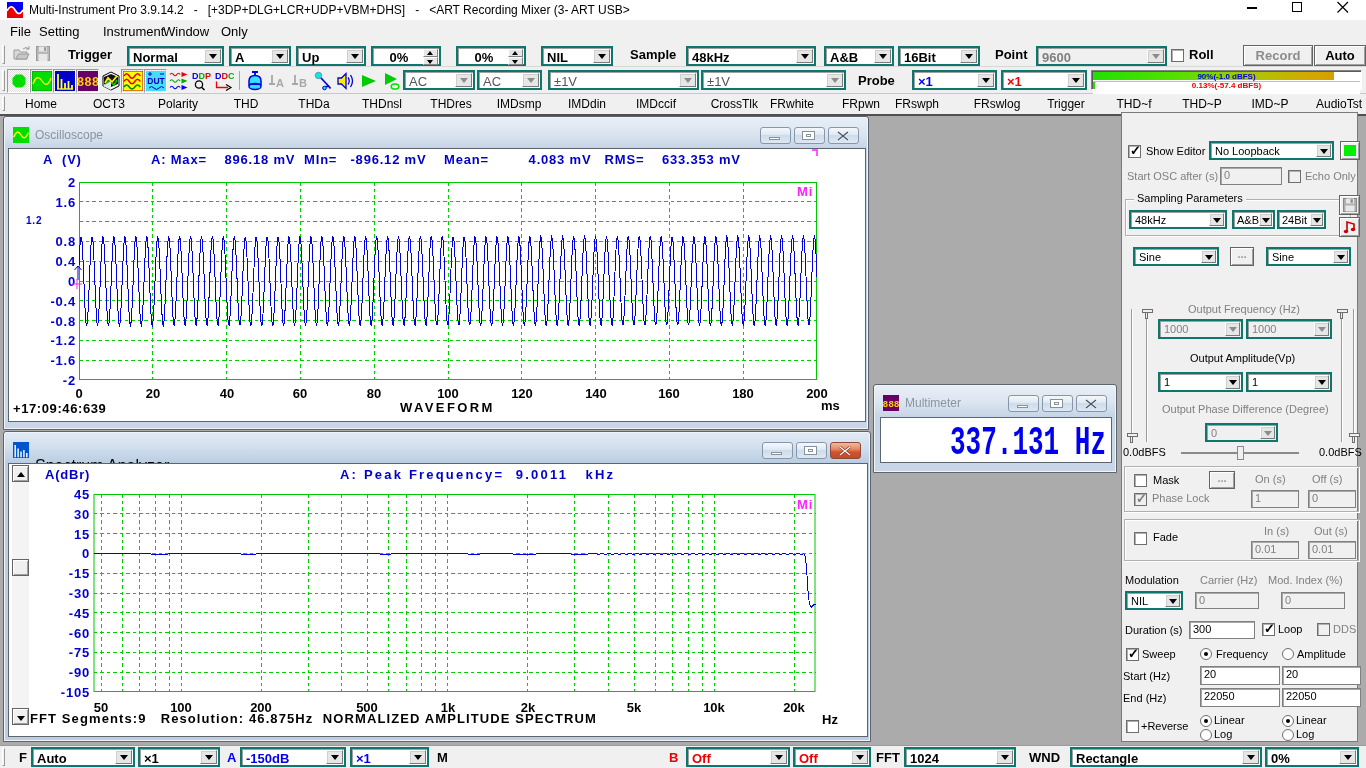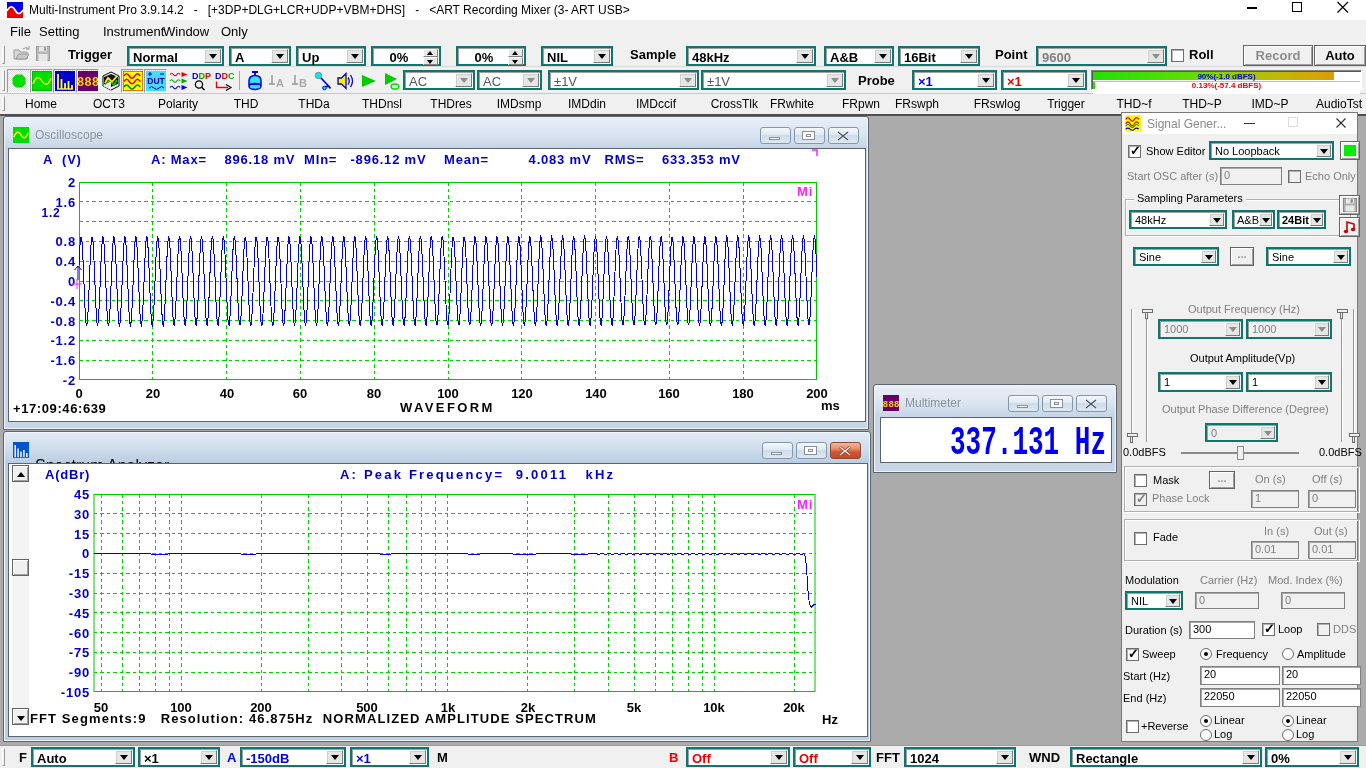--- a/index.html
+++ b/index.html
@@ -356,21 +356,21 @@
     <line x1="295.2" y1="0" x2="295.2" y2="198" class="gd"></line>
     <line x1="369.0" y1="0" x2="369.0" y2="198" class="gd"></line>
     <line x1="442.8" y1="0" x2="442.8" y2="198" class="gd"></line>
     <line x1="516.6" y1="0" x2="516.6" y2="198" class="gd"></line>
     <line x1="590.4" y1="0" x2="590.4" y2="198" class="gd"></line>
     <line x1="664.2" y1="0" x2="664.2" y2="198" class="gd"></line>
     <path d="M0.0,83.8 L0.5,72.6 L1.0,63.6 L1.5,57.5 L2.0,54.8 L2.5,55.6 L3.0,60.0 L3.5,67.6 L4.0,77.7 L4.5,89.5 L5.0,102.1 L5.5,114.5 L6.0,125.6 L6.5,134.6 L7.0,140.6 L7.5,143.2 L8.0,142.3 L8.5,137.8 L9.0,130.2 L9.5,120.0 L10.0,108.2 L10.5,95.5 L11.0,83.2 L11.5,72.1 L12.0,63.3 L12.5,57.3 L13.0,54.7 L13.5,55.8 L14.0,60.3 L14.5,68.0 L15.0,78.3 L15.5,90.2 L16.0,102.8 L16.5,115.1 L17.0,126.1 L17.5,134.9 L18.0,140.8 L18.4,143.3 L18.9,142.2 L19.4,137.5 L19.9,129.7 L20.4,119.5 L20.9,107.5 L21.4,94.9 L21.9,82.6 L22.4,71.6 L22.9,62.9 L23.4,57.1 L23.9,54.7 L24.4,55.9 L24.9,60.6 L25.4,68.5 L25.9,78.8 L26.4,90.8 L26.9,103.4 L27.4,115.7 L27.9,126.6 L28.4,135.3 L28.9,141.0 L29.4,143.3 L29.9,142.0 L30.4,137.2 L30.9,129.3 L31.4,118.9 L31.9,106.9 L32.4,94.2 L32.9,82.0 L33.4,71.1 L33.9,62.5 L34.4,56.9 L34.9,54.7 L35.4,56.1 L35.9,61.0 L36.4,69.0 L36.9,79.4 L37.4,91.4 L37.9,104.1 L38.4,116.3 L38.9,127.2 L39.4,135.7 L39.9,141.2 L40.4,143.3 L40.9,141.8 L41.4,136.9 L41.9,128.8 L42.4,118.3 L42.9,106.2 L43.4,93.6 L43.9,81.4 L44.4,70.6 L44.9,62.1 L45.4,56.7 L45.9,54.7 L46.4,56.2 L46.9,61.3 L47.4,69.5 L47.9,80.0 L48.4,92.1 L48.9,104.7 L49.4,116.9 L49.9,127.7 L50.4,136.0 L50.9,141.4 L51.4,143.3 L51.9,141.7 L52.4,136.5 L52.9,128.3 L53.4,117.7 L53.9,105.6 L54.4,92.9 L54.9,80.8 L55.4,70.1 L55.8,61.8 L56.3,56.5 L56.8,54.6 L57.3,56.4 L57.8,61.7 L58.3,69.9 L58.8,80.6 L59.3,92.7 L59.8,105.4 L60.3,117.5 L60.8,128.1 L61.3,136.4 L61.8,141.6 L62.3,143.4 L62.8,141.5 L63.3,136.2 L63.8,127.8 L64.3,117.1 L64.8,104.9 L65.3,92.3 L65.8,80.2 L66.3,69.6 L66.8,61.4 L67.3,56.3 L67.8,54.7 L68.3,56.6 L68.8,62.0 L69.3,70.4 L69.8,81.2 L70.3,93.4 L70.8,106.0 L71.3,118.1 L71.8,128.6 L72.3,136.7 L72.8,141.8 L73.3,143.3 L73.8,141.3 L74.3,135.8 L74.8,127.3 L75.3,116.5 L75.8,104.3 L76.3,91.6 L76.8,79.6 L77.3,69.1 L77.8,61.1 L78.3,56.1 L78.8,54.7 L79.3,56.8 L79.8,62.4 L80.3,70.9 L80.8,81.8 L81.3,94.0 L81.8,106.7 L82.3,118.7 L82.8,129.1 L83.3,137.1 L83.8,142.0 L84.3,143.3 L84.8,141.1 L85.3,135.4 L85.8,126.8 L86.3,115.9 L86.8,103.6 L87.3,91.0 L87.8,79.0 L88.3,68.6 L88.8,60.7 L89.3,56.0 L89.8,54.7 L90.3,57.0 L90.8,62.8 L91.3,71.5 L91.8,82.4 L92.2,94.7 L92.7,107.3 L93.2,119.3 L93.7,129.6 L94.2,137.4 L94.7,142.1 L95.2,143.3 L95.7,140.9 L96.2,135.1 L96.7,126.3 L97.2,115.3 L97.7,103.0 L98.2,90.4 L98.7,78.4 L99.2,68.2 L99.7,60.4 L100.2,55.8 L100.7,54.7 L101.2,57.2 L101.7,63.1 L102.2,72.0 L102.7,83.0 L103.2,95.3 L103.7,108.0 L104.2,119.9 L104.7,130.1 L105.2,137.7 L105.7,142.3 L106.2,143.3 L106.7,140.7 L107.2,134.7 L107.7,125.8 L108.2,114.7 L108.7,102.4 L109.2,89.7 L109.7,77.9 L110.2,67.7 L110.7,60.1 L111.2,55.7 L111.7,54.8 L112.2,57.5 L112.7,63.5 L113.2,72.5 L113.7,83.6 L114.2,96.0 L114.7,108.6 L115.2,120.4 L115.7,130.5 L116.2,138.0 L116.7,142.4 L117.2,143.2 L117.7,140.4 L118.2,134.3 L118.7,125.3 L119.2,114.1 L119.7,101.7 L120.2,89.1 L120.7,77.3 L121.2,67.3 L121.7,59.8 L122.2,55.5 L122.7,54.8 L123.2,57.7 L123.7,63.9 L124.2,73.0 L124.7,84.2 L125.2,96.6 L125.7,109.2 L126.2,121.0 L126.7,131.0 L127.2,138.4 L127.7,142.5 L128.2,143.2 L128.7,140.2 L129.2,133.9 L129.6,124.7 L130.1,113.5 L130.6,101.1 L131.1,88.5 L131.6,76.7 L132.1,66.8 L132.6,59.5 L133.1,55.4 L133.6,54.9 L134.1,57.9 L134.6,64.3 L135.1,73.5 L135.6,84.8 L136.1,97.3 L136.6,109.9 L137.1,121.6 L137.6,131.4 L138.1,138.6 L138.6,142.6 L139.1,143.1 L139.6,140.0 L140.1,133.5 L140.6,124.2 L141.1,112.9 L141.6,100.4 L142.1,87.8 L142.6,76.2 L143.1,66.4 L143.6,59.2 L144.1,55.3 L144.6,54.9 L145.1,58.2 L145.6,64.7 L146.1,74.1 L146.6,85.4 L147.1,97.9 L147.6,110.5 L148.1,122.1 L148.6,131.9 L149.1,138.9 L149.6,142.8 L150.1,143.0 L150.6,139.7 L151.1,133.1 L151.6,123.7 L152.1,112.2 L152.6,99.7 L153.1,87.2 L153.6,75.6 L154.1,65.9 L154.6,58.9 L155.1,55.2 L155.6,55.0 L156.1,58.4 L156.6,65.1 L157.1,74.6 L157.6,86.1 L158.1,98.6 L158.6,111.1 L159.1,122.7 L159.6,132.3 L160.1,139.2 L160.6,142.9 L161.1,142.9 L161.6,139.4 L162.1,132.6 L162.6,123.1 L163.1,111.6 L163.6,99.1 L164.1,86.6 L164.6,75.1 L165.1,65.5 L165.6,58.6 L166.1,55.1 L166.5,55.1 L167.0,58.7 L167.5,65.6 L168.0,75.2 L168.5,86.7 L169.0,99.2 L169.5,111.7 L170.0,123.2 L170.5,132.7 L171.0,139.5 L171.5,143.0 L172.0,142.8 L172.5,139.2 L173.0,132.2 L173.5,122.6 L174.0,111.0 L174.5,98.4 L175.0,85.9 L175.5,74.5 L176.0,65.1 L176.5,58.4 L177.0,55.0 L177.5,55.2 L178.0,59.0 L178.5,66.0 L179.0,75.7 L179.5,87.3 L180.0,99.9 L180.5,112.4 L181.0,123.8 L181.5,133.1 L182.0,139.7 L182.5,143.0 L183.0,142.7 L183.5,138.9 L184.0,131.8 L184.5,122.0 L185.0,110.4 L185.5,97.8 L186.0,85.3 L186.5,74.0 L187.0,64.6 L187.5,58.1 L188.0,54.9 L188.5,55.3 L189.0,59.3 L189.5,66.4 L190.0,76.3 L190.5,88.0 L191.0,100.5 L191.5,113.0 L192.0,124.3 L192.5,133.6 L193.0,140.0 L193.5,143.1 L194.0,142.6 L194.5,138.6 L195.0,131.3 L195.5,121.4 L196.0,109.7 L196.5,97.1 L197.0,84.7 L197.5,73.4 L198.0,64.2 L198.5,57.9 L199.0,54.9 L199.5,55.4 L200.0,59.6 L200.5,66.9 L201.0,76.8 L201.5,88.6 L202.0,101.2 L202.5,113.6 L202.9,124.8 L203.4,134.0 L203.9,140.2 L204.4,143.2 L204.9,142.5 L205.4,138.3 L205.9,130.9 L206.4,120.9 L206.9,109.1 L207.4,96.5 L207.9,84.1 L208.4,72.9 L208.9,63.8 L209.4,57.6 L209.9,54.8 L210.4,55.6 L210.9,59.9 L211.4,67.3 L211.9,77.4 L212.4,89.2 L212.9,101.8 L213.4,114.2 L213.9,125.4 L214.4,134.4 L214.9,140.5 L215.4,143.2 L215.9,142.4 L216.4,138.0 L216.9,130.4 L217.4,120.3 L217.9,108.5 L218.4,95.8 L218.9,83.5 L219.4,72.4 L219.9,63.4 L220.4,57.4 L220.9,54.8 L221.4,55.7 L221.9,60.2 L222.4,67.8 L222.9,78.0 L223.4,89.9 L223.9,102.5 L224.4,114.8 L224.9,125.9 L225.4,134.7 L225.9,140.7 L226.4,143.3 L226.9,142.2 L227.4,137.7 L227.9,130.0 L228.4,119.7 L228.9,107.8 L229.4,95.2 L229.9,82.9 L230.4,71.9 L230.9,63.1 L231.4,57.2 L231.9,54.7 L232.4,55.8 L232.9,60.5 L233.4,68.3 L233.9,78.5 L234.4,90.5 L234.9,103.1 L235.4,115.4 L235.9,126.4 L236.4,135.1 L236.9,140.9 L237.4,143.3 L237.9,142.1 L238.4,137.3 L238.9,129.5 L239.4,119.2 L239.8,107.2 L240.3,94.5 L240.8,82.3 L241.3,71.3 L241.8,62.7 L242.3,57.0 L242.8,54.7 L243.3,56.0 L243.8,60.8 L244.3,68.7 L244.8,79.1 L245.3,91.1 L245.8,103.8 L246.3,116.0 L246.8,126.9 L247.3,135.5 L247.8,141.1 L248.3,143.3 L248.8,141.9 L249.3,137.0 L249.8,129.0 L250.3,118.6 L250.8,106.5 L251.3,93.9 L251.8,81.7 L252.3,70.8 L252.8,62.3 L253.3,56.8 L253.8,54.7 L254.3,56.2 L254.8,61.2 L255.3,69.2 L255.8,79.7 L256.3,91.8 L256.8,104.4 L257.3,116.6 L257.8,127.4 L258.3,135.9 L258.8,141.3 L259.3,143.3 L259.8,141.8 L260.3,136.7 L260.8,128.5 L261.3,118.0 L261.8,105.9 L262.3,93.3 L262.8,81.1 L263.3,70.3 L263.8,61.9 L264.3,56.6 L264.8,54.6 L265.3,56.3 L265.8,61.5 L266.3,69.7 L266.8,80.3 L267.3,92.4 L267.8,105.1 L268.3,117.2 L268.8,127.9 L269.3,136.2 L269.8,141.5 L270.3,143.4 L270.8,141.6 L271.3,136.3 L271.8,128.0 L272.3,117.4 L272.8,105.3 L273.3,92.6 L273.8,80.5 L274.3,69.8 L274.8,61.6 L275.3,56.4 L275.8,54.6 L276.3,56.5 L276.8,61.8 L277.2,70.2 L277.7,80.9 L278.2,93.1 L278.7,105.7 L279.2,117.8 L279.7,128.4 L280.2,136.6 L280.7,141.7 L281.2,143.3 L281.7,141.4 L282.2,136.0 L282.7,127.6 L283.2,116.8 L283.7,104.6 L284.2,92.0 L284.7,79.9 L285.2,69.4 L285.7,61.2 L286.2,56.2 L286.7,54.7 L287.2,56.7 L287.7,62.2 L288.2,70.7 L288.7,81.5 L289.2,93.7 L289.7,106.4 L290.2,118.4 L290.7,128.9 L291.2,136.9 L291.7,141.9 L292.2,143.3 L292.7,141.2 L293.2,135.6 L293.7,127.1 L294.2,116.2 L294.7,104.0 L295.2,91.3 L295.7,79.3 L296.2,68.9 L296.7,60.9 L297.2,56.0 L297.7,54.7 L298.2,56.9 L298.7,62.6 L299.2,71.2 L299.7,82.1 L300.2,94.4 L300.7,107.0 L301.2,119.0 L301.7,129.4 L302.2,137.3 L302.7,142.0 L303.2,143.3 L303.7,141.0 L304.2,135.2 L304.7,126.5 L305.2,115.6 L305.7,103.3 L306.2,90.7 L306.7,78.7 L307.2,68.4 L307.7,60.6 L308.2,55.9 L308.7,54.7 L309.2,57.1 L309.7,63.0 L310.2,71.7 L310.7,82.7 L311.2,95.0 L311.7,107.6 L312.2,119.6 L312.7,129.8 L313.2,137.6 L313.6,142.2 L314.1,143.3 L314.6,140.8 L315.1,134.9 L315.6,126.0 L316.1,115.0 L316.6,102.7 L317.1,90.0 L317.6,78.1 L318.1,67.9 L318.6,60.3 L319.1,55.7 L319.6,54.7 L320.1,57.3 L320.6,63.3 L321.1,72.2 L321.6,83.3 L322.1,95.7 L322.6,108.3 L323.1,120.1 L323.6,130.3 L324.1,137.9 L324.6,142.3 L325.1,143.2 L325.6,140.5 L326.1,134.5 L326.6,125.5 L327.1,114.4 L327.6,102.0 L328.1,89.4 L328.6,77.6 L329.1,67.5 L329.6,59.9 L330.1,55.6 L330.6,54.8 L331.1,57.6 L331.6,63.7 L332.1,72.8 L332.6,83.9 L333.1,96.3 L333.6,108.9 L334.1,120.7 L334.6,130.8 L335.1,138.2 L335.6,142.5 L336.1,143.2 L336.6,140.3 L337.1,134.1 L337.6,125.0 L338.1,113.8 L338.6,101.4 L339.1,88.8 L339.6,77.0 L340.1,67.0 L340.6,59.6 L341.1,55.5 L341.6,54.8 L342.1,57.8 L342.6,64.1 L343.1,73.3 L343.6,84.5 L344.1,97.0 L344.6,109.5 L345.1,121.3 L345.6,131.2 L346.1,138.5 L346.6,142.6 L347.1,143.1 L347.6,140.1 L348.1,133.7 L348.6,124.5 L349.1,113.2 L349.6,100.7 L350.1,88.1 L350.6,76.4 L351.0,66.6 L351.5,59.3 L352.0,55.4 L352.5,54.9 L353.0,58.1 L353.5,64.5 L354.0,73.8 L354.5,85.1 L355.0,97.6 L355.5,110.2 L356.0,121.8 L356.5,131.7 L357.0,138.8 L357.5,142.7 L358.0,143.1 L358.5,139.8 L359.0,133.3 L359.5,123.9 L360.0,112.5 L360.5,100.1 L361.0,87.5 L361.5,75.9 L362.0,66.1 L362.5,59.1 L363.0,55.2 L363.5,55.0 L364.0,58.3 L364.5,64.9 L365.0,74.4 L365.5,85.8 L366.0,98.3 L366.5,110.8 L367.0,122.4 L367.5,132.1 L368.0,139.1 L368.5,142.8 L369.0,143.0 L369.5,139.6 L370.0,132.8 L370.5,123.4 L371.0,111.9 L371.5,99.4 L372.0,86.9 L372.5,75.3 L373.0,65.7 L373.5,58.8 L374.0,55.1 L374.5,55.1 L375.0,58.6 L375.5,65.4 L376.0,74.9 L376.5,86.4 L377.0,98.9 L377.5,111.4 L378.0,123.0 L378.5,132.5 L379.0,139.4 L379.5,142.9 L380.0,142.9 L380.5,139.3 L381.0,132.4 L381.5,122.8 L382.0,111.3 L382.5,98.8 L383.0,86.3 L383.5,74.8 L384.0,65.3 L384.5,58.5 L385.0,55.0 L385.5,55.2 L386.0,58.8 L386.5,65.8 L387.0,75.4 L387.4,87.0 L387.9,99.6 L388.4,112.1 L388.9,123.5 L389.4,132.9 L389.9,139.6 L390.4,143.0 L390.9,142.8 L391.4,139.0 L391.9,132.0 L392.4,122.3 L392.9,110.7 L393.4,98.1 L393.9,85.6 L394.4,74.2 L394.9,64.8 L395.4,58.2 L395.9,55.0 L396.4,55.3 L396.9,59.1 L397.4,66.2 L397.9,76.0 L398.4,87.6 L398.9,100.2 L399.4,112.7 L399.9,124.0 L400.4,133.4 L400.9,139.9 L401.4,143.1 L401.9,142.7 L402.4,138.7 L402.9,131.6 L403.4,121.7 L403.9,110.0 L404.4,97.5 L404.9,85.0 L405.4,73.7 L405.9,64.4 L406.4,58.0 L406.9,54.9 L407.4,55.4 L407.9,59.4 L408.4,66.7 L408.9,76.6 L409.4,88.3 L409.9,100.9 L410.4,113.3 L410.9,124.6 L411.4,133.8 L411.9,140.1 L412.4,143.1 L412.9,142.6 L413.4,138.4 L413.9,131.1 L414.4,121.2 L414.9,109.4 L415.4,96.8 L415.9,84.4 L416.4,73.2 L416.9,64.0 L417.4,57.8 L417.9,54.8 L418.4,55.5 L418.9,59.7 L419.4,67.1 L419.9,77.1 L420.4,88.9 L420.9,101.5 L421.4,113.9 L421.9,125.1 L422.4,134.2 L422.9,140.4 L423.4,143.2 L423.9,142.4 L424.4,138.1 L424.8,130.7 L425.3,120.6 L425.8,108.8 L426.3,96.2 L426.8,83.8 L427.3,72.6 L427.8,63.6 L428.3,57.5 L428.8,54.8 L429.3,55.6 L429.8,60.0 L430.3,67.6 L430.8,77.7 L431.3,89.5 L431.8,102.2 L432.3,114.5 L432.8,125.6 L433.3,134.6 L433.8,140.6 L434.3,143.2 L434.8,142.3 L435.3,137.8 L435.8,130.2 L436.3,120.0 L436.8,108.1 L437.3,95.5 L437.8,83.2 L438.3,72.1 L438.8,63.2 L439.3,57.3 L439.8,54.7 L440.3,55.8 L440.8,60.3 L441.3,68.0 L441.8,78.3 L442.3,90.2 L442.8,102.8 L443.3,115.1 L443.8,126.1 L444.3,134.9 L444.8,140.8 L445.3,143.3 L445.8,142.2 L446.3,137.5 L446.8,129.7 L447.3,119.4 L447.8,107.5 L448.3,94.9 L448.8,82.6 L449.3,71.6 L449.8,62.9 L450.3,57.1 L450.8,54.7 L451.3,55.9 L451.8,60.7 L452.3,68.5 L452.8,78.8 L453.3,90.8 L453.8,103.5 L454.3,115.7 L454.8,126.7 L455.3,135.3 L455.8,141.0 L456.3,143.3 L456.8,142.0 L457.3,137.2 L457.8,129.3 L458.3,118.9 L458.8,106.9 L459.3,94.2 L459.8,82.0 L460.3,71.1 L460.8,62.5 L461.2,56.9 L461.7,54.7 L462.2,56.1 L462.7,61.0 L463.2,69.0 L463.7,79.4 L464.2,91.5 L464.7,104.1 L465.2,116.3 L465.7,127.2 L466.2,135.7 L466.7,141.2 L467.2,143.3 L467.7,141.8 L468.2,136.8 L468.7,128.8 L469.2,118.3 L469.7,106.2 L470.2,93.6 L470.7,81.4 L471.2,70.6 L471.7,62.1 L472.2,56.7 L472.7,54.7 L473.2,56.3 L473.7,61.3 L474.2,69.5 L474.7,80.0 L475.2,92.1 L475.7,104.8 L476.2,116.9 L476.7,127.7 L477.2,136.1 L477.7,141.4 L478.2,143.4 L478.7,141.7 L479.2,136.5 L479.7,128.3 L480.2,117.7 L480.7,105.6 L481.2,92.9 L481.7,80.8 L482.2,70.1 L482.7,61.8 L483.2,56.5 L483.7,54.6 L484.2,56.4 L484.7,61.7 L485.2,70.0 L485.7,80.6 L486.2,92.7 L486.7,105.4 L487.2,117.5 L487.7,128.2 L488.2,136.4 L488.7,141.6 L489.2,143.4 L489.7,141.5 L490.2,136.1 L490.7,127.8 L491.2,117.1 L491.7,104.9 L492.2,92.3 L492.7,80.2 L493.2,69.6 L493.7,61.4 L494.2,56.3 L494.7,54.7 L495.2,56.6 L495.7,62.0 L496.2,70.5 L496.7,81.2 L497.2,93.4 L497.7,106.0 L498.1,118.1 L498.6,128.6 L499.1,136.8 L499.6,141.8 L500.1,143.3 L500.6,141.3 L501.1,135.8 L501.6,127.3 L502.1,116.5 L502.6,104.3 L503.1,91.6 L503.6,79.6 L504.1,69.1 L504.6,61.1 L505.1,56.1 L505.6,54.7 L506.1,56.8 L506.6,62.4 L507.1,71.0 L507.6,81.8 L508.1,94.0 L508.6,106.7 L509.1,118.7 L509.6,129.1 L510.1,137.1 L510.6,142.0 L511.1,143.3 L511.6,141.1 L512.1,135.4 L512.6,126.8 L513.1,115.9 L513.6,103.6 L514.1,91.0 L514.6,79.0 L515.1,68.6 L515.6,60.7 L516.1,56.0 L516.6,54.7 L517.1,57.0 L517.6,62.8 L518.1,71.5 L518.6,82.4 L519.1,94.7 L519.6,107.3 L520.1,119.3 L520.6,129.6 L521.1,137.4 L521.6,142.1 L522.1,143.3 L522.6,140.9 L523.1,135.0 L523.6,126.3 L524.1,115.3 L524.6,103.0 L525.1,90.4 L525.6,78.4 L526.1,68.2 L526.6,60.4 L527.1,55.8 L527.6,54.7 L528.1,57.2 L528.6,63.1 L529.1,72.0 L529.6,83.0 L530.1,95.3 L530.6,108.0 L531.1,119.9 L531.6,130.1 L532.1,137.7 L532.6,142.3 L533.1,143.3 L533.6,140.7 L534.1,134.7 L534.6,125.8 L535.0,114.7 L535.5,102.3 L536.0,89.7 L536.5,77.8 L537.0,67.7 L537.5,60.1 L538.0,55.7 L538.5,54.8 L539.0,57.5 L539.5,63.5 L540.0,72.5 L540.5,83.6 L541.0,96.0 L541.5,108.6 L542.0,120.4 L542.5,130.5 L543.0,138.1 L543.5,142.4 L544.0,143.2 L544.5,140.4 L545.0,134.3 L545.5,125.2 L546.0,114.1 L546.5,101.7 L547.0,89.1 L547.5,77.3 L548.0,67.2 L548.5,59.8 L549.0,55.5 L549.5,54.8 L550.0,57.7 L550.5,63.9 L551.0,73.0 L551.5,84.2 L552.0,96.6 L552.5,109.2 L553.0,121.0 L553.5,131.0 L554.0,138.4 L554.5,142.5 L555.0,143.2 L555.5,140.2 L556.0,133.9 L556.5,124.7 L557.0,113.5 L557.5,101.0 L558.0,88.4 L558.5,76.7 L559.0,66.8 L559.5,59.5 L560.0,55.4 L560.5,54.9 L561.0,57.9 L561.5,64.3 L562.0,73.6 L562.5,84.8 L563.0,97.3 L563.5,109.9 L564.0,121.6 L564.5,131.4 L565.0,138.7 L565.5,142.7 L566.0,143.1 L566.5,139.9 L567.0,133.5 L567.5,124.2 L568.0,112.8 L568.5,100.4 L569.0,87.8 L569.5,76.1 L570.0,66.3 L570.5,59.2 L571.0,55.3 L571.5,54.9 L572.0,58.2 L572.4,64.7 L572.9,74.1 L573.4,85.5 L573.9,97.9 L574.4,110.5 L574.9,122.1 L575.4,131.9 L575.9,138.9 L576.4,142.8 L576.9,143.0 L577.4,139.7 L577.9,133.1 L578.4,123.6 L578.9,112.2 L579.4,99.7 L579.9,87.2 L580.4,75.6 L580.9,65.9 L581.4,58.9 L581.9,55.2 L582.4,55.0 L582.9,58.4 L583.4,65.2 L583.9,74.6 L584.4,86.1 L584.9,98.6 L585.4,111.1 L585.9,122.7 L586.4,132.3 L586.9,139.2 L587.4,142.9 L587.9,142.9 L588.4,139.4 L588.9,132.6 L589.4,123.1 L589.9,111.6 L590.4,99.1 L590.9,86.6 L591.4,75.0 L591.9,65.5 L592.4,58.6 L592.9,55.1 L593.4,55.1 L593.9,58.7 L594.4,65.6 L594.9,75.2 L595.4,86.7 L595.9,99.2 L596.4,111.8 L596.9,123.2 L597.4,132.7 L597.9,139.5 L598.4,143.0 L598.9,142.8 L599.4,139.2 L599.9,132.2 L600.4,122.5 L600.9,111.0 L601.4,98.4 L601.9,85.9 L602.4,74.5 L602.9,65.1 L603.4,58.4 L603.9,55.0 L604.4,55.2 L604.9,59.0 L605.4,66.0 L605.9,75.7 L606.4,87.3 L606.9,99.9 L607.4,112.4 L607.9,123.8 L608.4,133.2 L608.9,139.8 L609.3,143.0 L609.8,142.7 L610.3,138.9 L610.8,131.8 L611.3,122.0 L611.8,110.3 L612.3,97.8 L612.8,85.3 L613.3,74.0 L613.8,64.6 L614.3,58.1 L614.8,54.9 L615.3,55.3 L615.8,59.3 L616.3,66.5 L616.8,76.3 L617.3,88.0 L617.8,100.5 L618.3,113.0 L618.8,124.3 L619.3,133.6 L619.8,140.0 L620.3,143.1 L620.8,142.6 L621.3,138.6 L621.8,131.3 L622.3,121.4 L622.8,109.7 L623.3,97.1 L623.8,84.7 L624.3,73.4 L624.8,64.2 L625.3,57.9 L625.8,54.9 L626.3,55.4 L626.8,59.6 L627.3,66.9 L627.8,76.8 L628.3,88.6 L628.8,101.2 L629.3,113.6 L629.8,124.8 L630.3,134.0 L630.8,140.3 L631.3,143.2 L631.8,142.5 L632.3,138.3 L632.8,130.9 L633.3,120.9 L633.8,109.1 L634.3,96.5 L634.8,84.1 L635.3,72.9 L635.8,63.8 L636.3,57.6 L636.8,54.8 L637.3,55.6 L637.8,59.9 L638.3,67.4 L638.8,77.4 L639.3,89.2 L639.8,101.8 L640.3,114.2 L640.8,125.4 L641.3,134.4 L641.8,140.5 L642.3,143.2 L642.8,142.4 L643.3,138.0 L643.8,130.4 L644.3,120.3 L644.8,108.4 L645.3,95.8 L645.8,83.5 L646.2,72.4 L646.7,63.4 L647.2,57.4 L647.7,54.8 L648.2,55.7 L648.7,60.2 L649.2,67.8 L649.7,78.0 L650.2,89.9 L650.7,102.5 L651.2,114.8 L651.7,125.9 L652.2,134.8 L652.7,140.7 L653.2,143.3 L653.7,142.2 L654.2,137.7 L654.7,130.0 L655.2,119.7 L655.7,107.8 L656.2,95.2 L656.7,82.9 L657.2,71.8 L657.7,63.1 L658.2,57.2 L658.7,54.7 L659.2,55.8 L659.7,60.5 L660.2,68.3 L660.7,78.6 L661.2,90.5 L661.7,103.1 L662.2,115.4 L662.7,126.4 L663.2,135.1 L663.7,140.9 L664.2,143.3 L664.7,142.1 L665.2,137.3 L665.7,129.5 L666.2,119.1 L666.7,107.2 L667.2,94.5 L667.7,82.3 L668.2,71.3 L668.7,62.7 L669.2,57.0 L669.7,54.7 L670.2,56.0 L670.7,60.8 L671.2,68.8 L671.7,79.1 L672.2,91.1 L672.7,103.8 L673.2,116.0 L673.7,126.9 L674.2,135.5 L674.7,141.1 L675.2,143.3 L675.7,141.9 L676.2,137.0 L676.7,129.0 L677.2,118.6 L677.7,106.5 L678.2,93.9 L678.7,81.7 L679.2,70.8 L679.7,62.3 L680.2,56.8 L680.7,54.7 L681.2,56.2 L681.7,61.2 L682.2,69.2 L682.6,79.7 L683.1,91.8 L683.6,104.4 L684.1,116.6 L684.6,127.4 L685.1,135.9 L685.6,141.3 L686.1,143.3 L686.6,141.7 L687.1,136.7 L687.6,128.5 L688.1,118.0 L688.6,105.9 L689.1,93.2 L689.6,81.1 L690.1,70.3 L690.6,61.9 L691.1,56.6 L691.6,54.6 L692.1,56.3 L692.6,61.5 L693.1,69.7 L693.6,80.3 L694.1,92.4 L694.6,105.1 L695.1,117.2 L695.6,127.9 L696.1,136.2 L696.6,141.5 L697.1,143.4 L697.6,141.6 L698.1,136.3 L698.6,128.0 L699.1,117.4 L699.6,105.2 L700.1,92.6 L700.6,80.5 L701.1,69.8 L701.6,61.6 L702.1,56.4 L702.6,54.6 L703.1,56.5 L703.6,61.9 L704.1,70.2 L704.6,80.9 L705.1,93.1 L705.6,105.7 L706.1,117.8 L706.6,128.4 L707.1,136.6 L707.6,141.7 L708.1,143.3 L708.6,141.4 L709.1,136.0 L709.6,127.5 L710.1,116.8 L710.6,104.6 L711.1,91.9 L711.6,79.9 L712.1,69.3 L712.6,61.2 L713.1,56.2 L713.6,54.7 L714.1,56.7 L714.6,62.2 L715.1,70.7 L715.6,81.5 L716.1,93.7 L716.6,106.4 L717.1,118.4 L717.6,128.9 L718.1,136.9 L718.6,141.9 L719.1,143.3 L719.5,141.2 L720.0,135.6 L720.5,127.0 L721.0,116.2 L721.5,104.0 L722.0,91.3 L722.5,79.3 L723.0,68.9 L723.5,60.9 L724.0,56.0 L724.5,54.7 L725.0,56.9 L725.5,62.6 L726.0,71.2 L726.5,82.1 L727.0,94.4 L727.5,107.0 L728.0,119.0 L728.5,129.4 L729.0,137.3 L729.5,142.0 L730.0,143.3 L730.5,141.0 L731.0,135.2 L731.5,126.5 L732.0,115.6 L732.5,103.3 L733.0,90.7 L733.5,78.7 L734.0,68.4 L734.5,60.6 L735.0,55.9 L735.5,54.7 L736.0,57.1 L736.5,63.0 L737.0,71.7 L737.5,82.7 L738.0,95.0" fill="none" stroke="#0000dd" stroke-width="1" shape-rendering="crispEdges"></path>
   </svg>
 <div class="ab b bl" style="left:26px;top:175px;width:50px;text-align:right;font-size:13px">2</div>
 <div class="ab b bl" style="left:26px;top:195px;width:50px;text-align:right;font-size:13px">1.6</div>
-<div class="ab b bl" style="left:26px;top:206px;width:50px;text-align:center;font-size:12px">1.2</div>
+<div class="ab b bl" style="left:26px;top:215px;width:50px;text-align:left;font-size:10px">1.2</div>
 <div class="ab b bl" style="left:26px;top:234px;width:50px;text-align:right;font-size:13px">0.8</div>
 <div class="ab b bl" style="left:26px;top:254px;width:50px;text-align:right;font-size:13px">0.4</div>
 <div class="ab b bl" style="left:26px;top:274px;width:50px;text-align:right;font-size:13px">0</div>
 <div class="ab b bl" style="left:26px;top:294px;width:50px;text-align:right;font-size:13px">-0.4</div>
 <div class="ab b bl" style="left:26px;top:314px;width:50px;text-align:right;font-size:13px">-0.8</div>
 <div class="ab b bl" style="left:26px;top:333px;width:50px;text-align:right;font-size:13px">-1.2</div>
 <div class="ab b bl" style="left:26px;top:353px;width:50px;text-align:right;font-size:13px">-1.6</div>
 <div class="ab b bl" style="left:26px;top:373px;width:50px;text-align:right;font-size:13px">-2</div>
 <div class="ab b" style="left:54px;top:386px;width:50px;text-align:center;font-size:13px">0</div>
 <div class="ab b" style="left:128px;top:386px;width:50px;text-align:center;font-size:13px">20</div>
@@ -513,35 +513,20 @@
     <div class="capbtn" style="width:31px;left:202px;top:10px;">
       <svg class="ab" style="left:7px;top:2px" width="14" height="12">
         <path d="M2 2 L12 10 M12 2 L2 10" stroke="#e8eef5" stroke-width="2.6"></path>
         <path d="M2 2 L12 10 M12 2 L2 10" stroke="#46505c" stroke-width="1.2"></path>
       </svg>
     </div>
     <div class="ab" style="left:6px;top:32px;width:232px;height:46px;background:#fff;border:1px solid #5c646e"></div>
     <div class="ab b" style="left:76px;top:52px;font-size:26px;line-height:26px;color:#0000ee;font-family:'Liberation Mono',monospace;transform:scaleY(1.55);transform-origin:50% 100%">337.131 Hz</div>
   </div>
 <div class="ab" style="left:1121px;top:112px;width:237px;height:630px;background:#f0f0f0;border:1px solid #7a7a7a;font-size:11px">
-    <div class="ab" style="left:0;top:0;width:235px;height:21px;background:#fff">
-      <svg class="ab" style="left:3px;top:2px" width="16" height="16" viewBox="0 0 22 22">
-        <rect width="22" height="22" fill="#ffff00"></rect>
-        <path d="M1 6 Q4 1 7 6 Q10 11 13 6 Q16 1 19 6" stroke="#ee0000" stroke-width="1.6" fill="none"></path>
-        <path d="M1 12 Q4 7 7 12 Q10 17 13 12 Q16 7 19 12" stroke="#ee0000" stroke-width="1.6" fill="none"></path>
-        <path d="M1 15 Q4 11 7 15 Q10 19 13 15 Q16 11 19 15" stroke="#008800" stroke-width="1.5" fill="none"></path>
-        <path d="M1 19.5 Q4 16.5 7 19.5 Q10 22.5 13 19.5 Q16 16.5 19 19.5" stroke="#0000cc" stroke-width="1.5" fill="none"></path>
-      </svg>
-      <div class="ab" style="left:25px;top:4px;color:#8a8a8a;font-size:12px">Signal Gener...</div>
-      <div class="ab" style="left:122px;top:10px;width:11px;height:1px;background:#333"></div>
-      <div class="ab" style="left:166px;top:4px;width:10px;height:10px;border:1px solid #ddd"></div>
-      <svg class="ab" style="left:213px;top:4px" width="12" height="12">
-        <path d="M1.5 1.5 L10.5 10.5 M10.5 1.5 L1.5 10.5" stroke="#333" stroke-width="1.2"></path>
-      </svg>
-    </div>
     <div class="chk c" style="left:6px;top:32px"></div>
     <div class="ab" style="left:24px;top:32px">Show Editor</div>
     <div class="combo" style="left:87px;top:28px;width:125px;height:19px">
       <span class="tx" style="font-weight:normal;color:#000;top:2px;">No Loopback</span>
       <span class="arw" style="width:15px"></span>
     </div>
     <div class="btn3" style="left:218px;top:28px;width:20px;height:19px">
       <div class="ab" style="left:3px;top:3px;width:12px;height:11px;background:#00ee00"></div>
     </div>
     <div class="ab gtx" style="left:5px;top:57px">Start OSC after (s)</div>
@@ -553,21 +538,21 @@
     </div>
     <div class="combo" style="left:7px;top:97px;width:98px;height:19px">
       <span class="tx" style="font-weight:normal;color:#000;top:2px;">48kHz</span>
       <span class="arw" style="width:15px"></span>
     </div>
     <div class="combo" style="left:110px;top:97px;width:43px;height:19px">
       <span class="tx" style="font-weight:normal;color:#000;top:2px;left:3px;">A&amp;B</span>
       <span class="arw" style="width:13px"></span>
     </div>
     <div class="combo" style="left:155px;top:97px;width:49px;height:19px">
-      <span class="tx" style="font-weight:bold;color:#000;top:2px;left:3px;">24Bit</span>
+      <span class="tx" style="font-weight:normal;color:#000;top:2px;left:3px;">24Bit</span>
       <span class="arw" style="width:13px"></span>
     </div>
     <div class="btn3" style="left:217px;top:82px;width:21px;height:20px"><svg width="14" height="14" viewBox="0 0 14 14" style="margin-top:2px">
         <rect x="0.5" y="0.5" width="13" height="13" fill="#b0b0b0" stroke="#888"></rect>
         <rect x="3" y="0.5" width="8" height="5" fill="#e8e8e8"></rect>
         <rect x="7.6" y="1.2" width="2.2" height="3.6" fill="#888"></rect>
         <rect x="2.5" y="7.5" width="9" height="6" fill="#e8e8e8"></rect>
       </svg></div>
     <div class="btn3" style="left:217px;top:104px;width:21px;height:20px"><svg width="14" height="14" viewBox="0 0 14 14" style="margin-top:2px">
         <path d="M4 11 L4 2 L11 4 L11 9" stroke="#cc0000" stroke-width="1.6" fill="none"></path>

